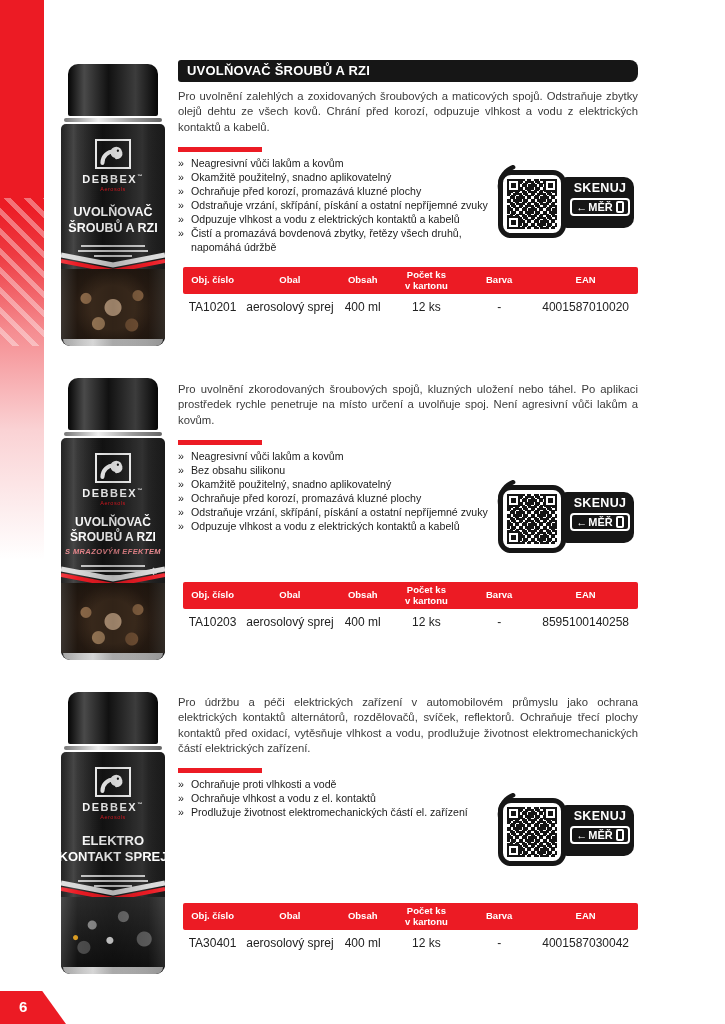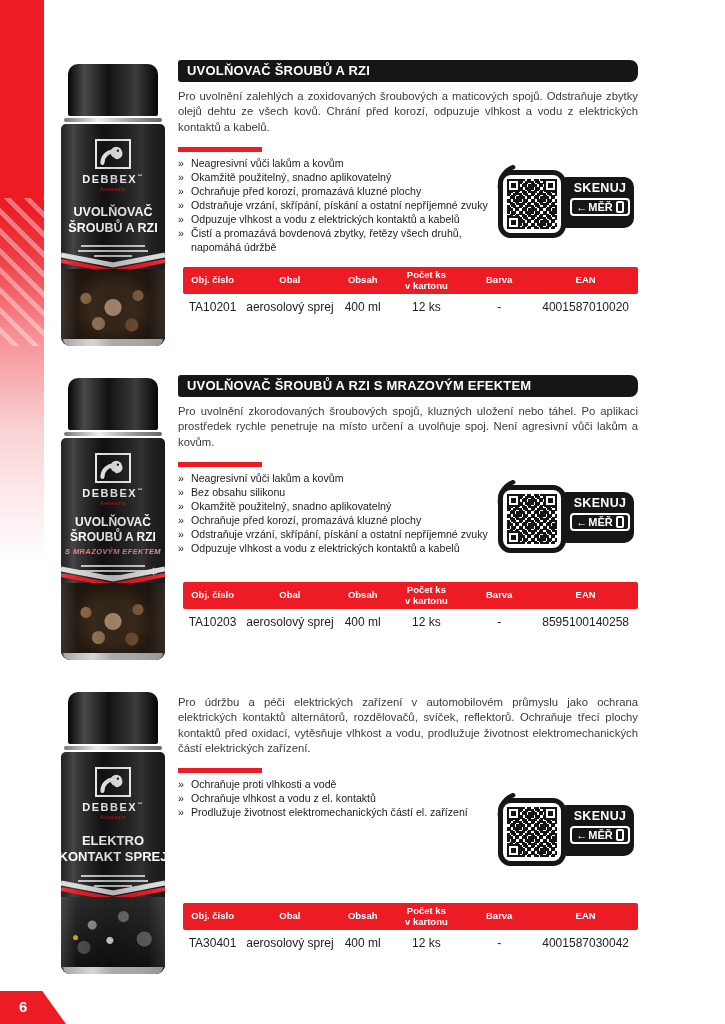--- a/index.html
+++ b/index.html
@@ -282,21 +282,20 @@
       <div class="c c2">aerosolový sprej</div>
       <div class="c c3">400 ml</div>
       <div class="c c4">12 ks</div>
       <div class="c c5">-</div>
       <div class="c c6">4001587010020</div>
     </div>
   </div>
 </div>
 
 <div class="section" id="sec2">
-  <div class="sec-header">UVOLŇOVAČ ŠROUBŮ A RZI S MRAZOVÝM EFEKTEM</div>
   <div class="desc">Pro uvolnění zkorodovaných šroubových spojů, kluzných uložení nebo táhel. Po aplikaci prostředek rychle penetruje na místo určení a uvolňuje spoj. Není agresivní vůči lakům a kovům.</div>
   <div class="features">
     <div class="redbar"></div>
     <ul class="bullets">
       <li>Neagresivní vůči lakům a kovům</li>
       <li>Bez obsahu silikonu</li>
       <li>Okamžitě použitelný, snadno aplikovatelný</li>
       <li>Ochraňuje před korozí, promazává kluzné plochy</li>
       <li>Odstraňuje vrzání, skřípání, pískání a ostatní nepříjemné zvuky</li>
       <li>Odpuzuje vlhkost a vodu z elektrických kontaktů a kabelů</li>

